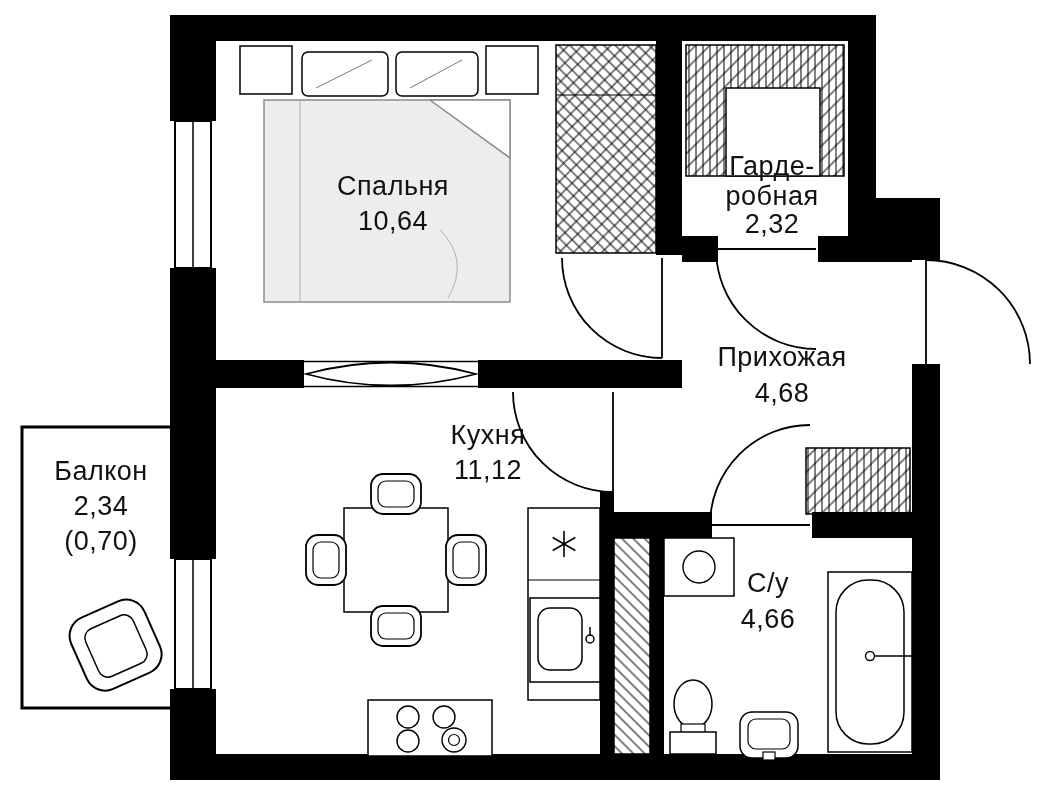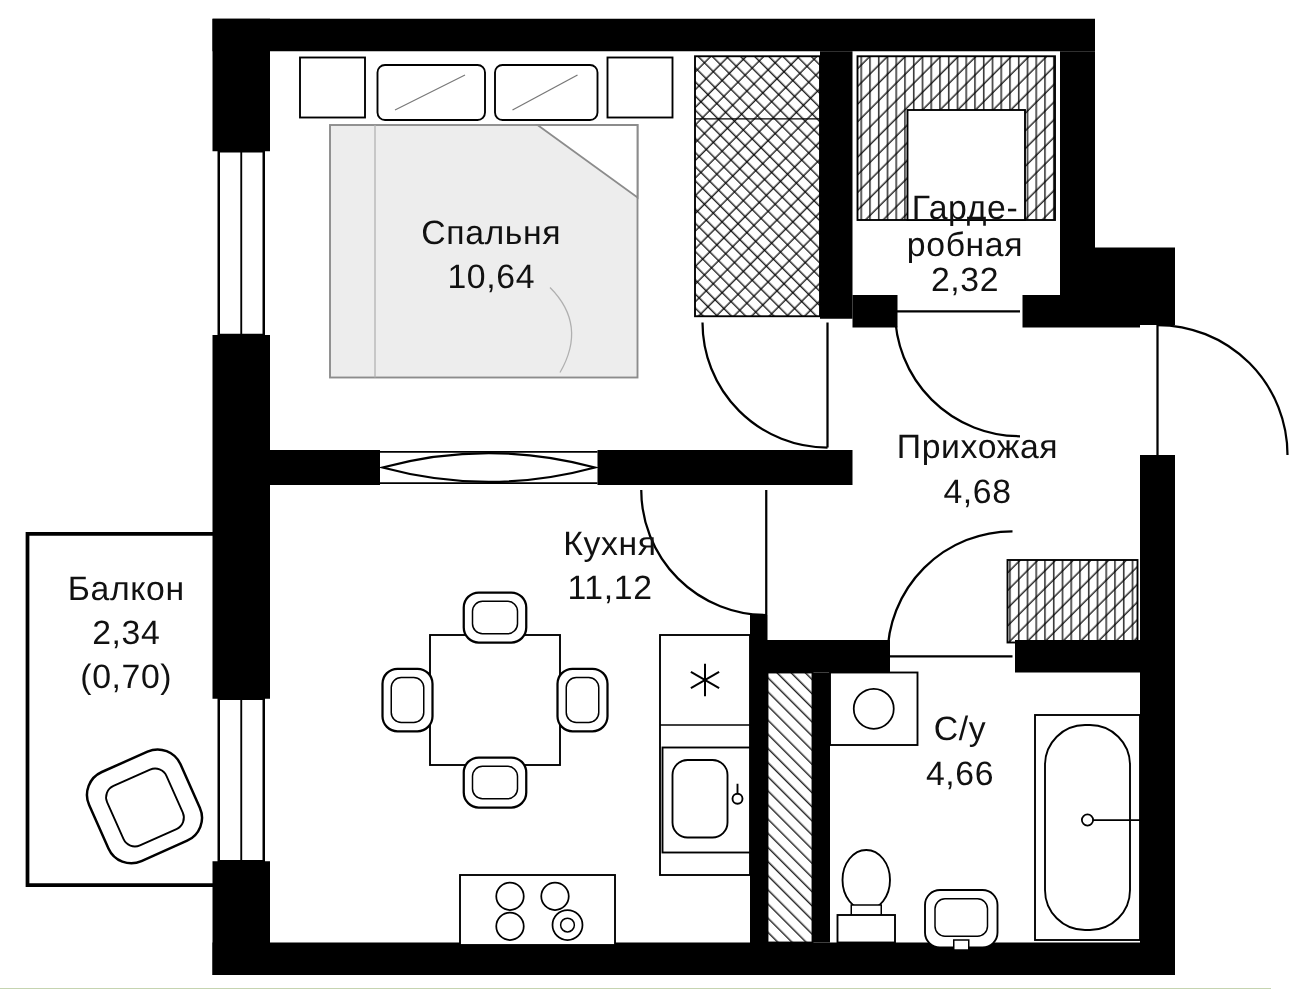--- a/index.html
+++ b/index.html
@@ -1,16 +1,16 @@
 <!DOCTYPE html>
 <html><head>
 <meta charset="utf-8">
 <style>
   html,body{margin:0;padding:0;background:#ffffff;}
-  #stage{position:relative;width:1052px;height:791px;background:#4d7c0f;overflow:hidden;
+  #stage{position:relative;width:1052px;height:791px;background:#a3a3a3;overflow:hidden;
          font-family:"Liberation Sans", sans-serif;}
   svg{display:block;}
   text{font-family:"Liberation Sans", sans-serif;fill:#111111;}
   .room-name{font-size:27px;letter-spacing:.5px;}
   .room-area{font-size:27px;letter-spacing:.5px;}
 </style>
 </head>
 <body>
 
 <div id="stage">

